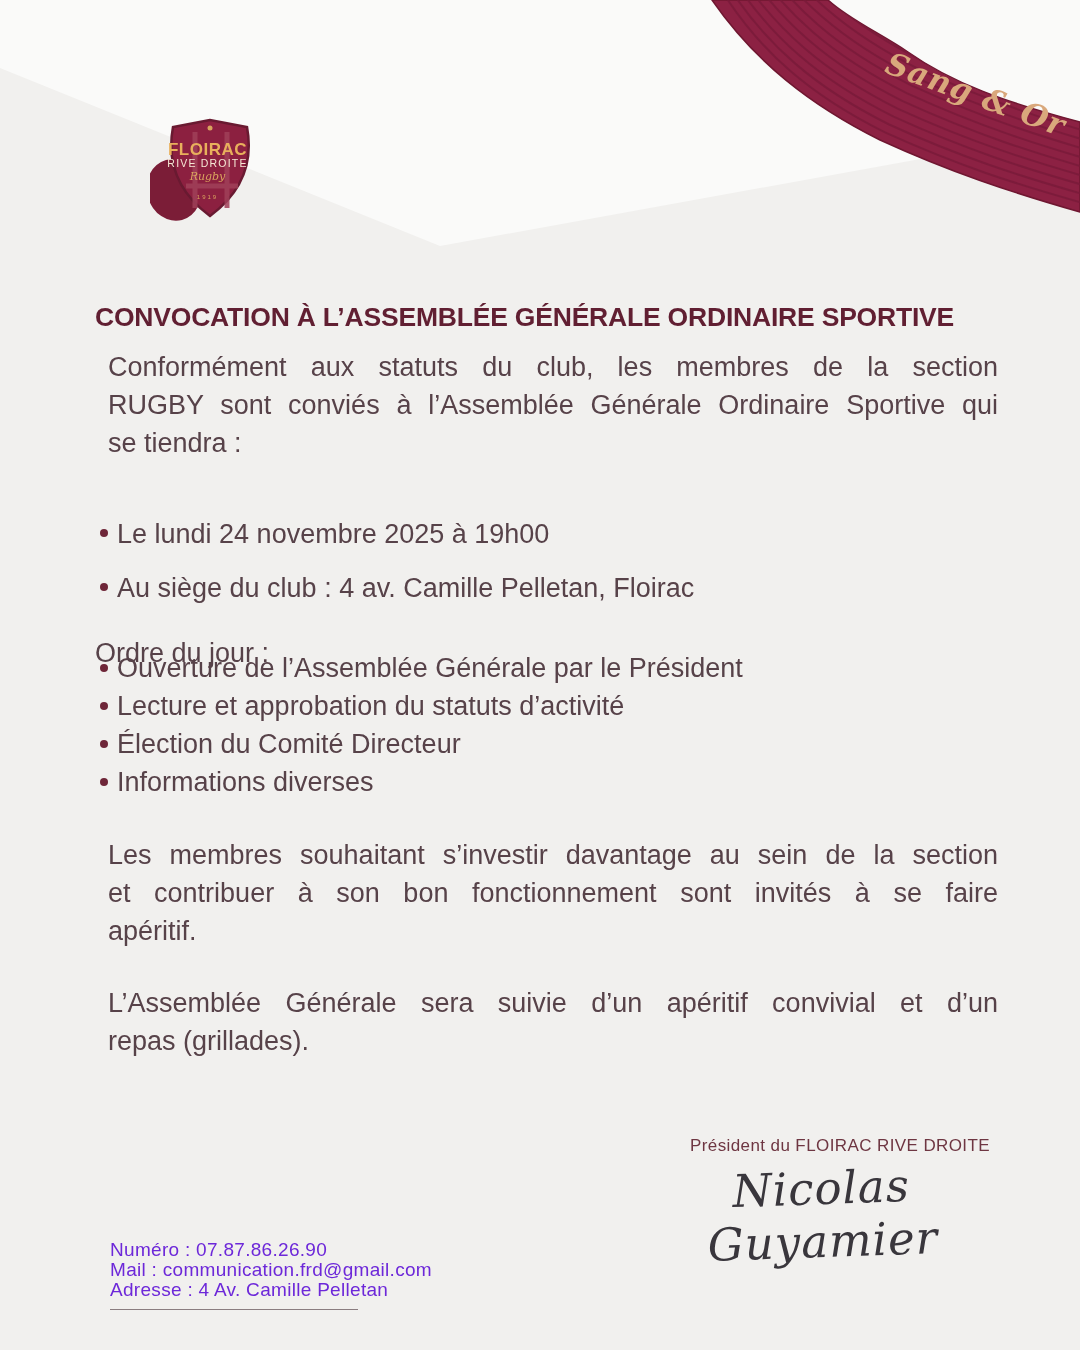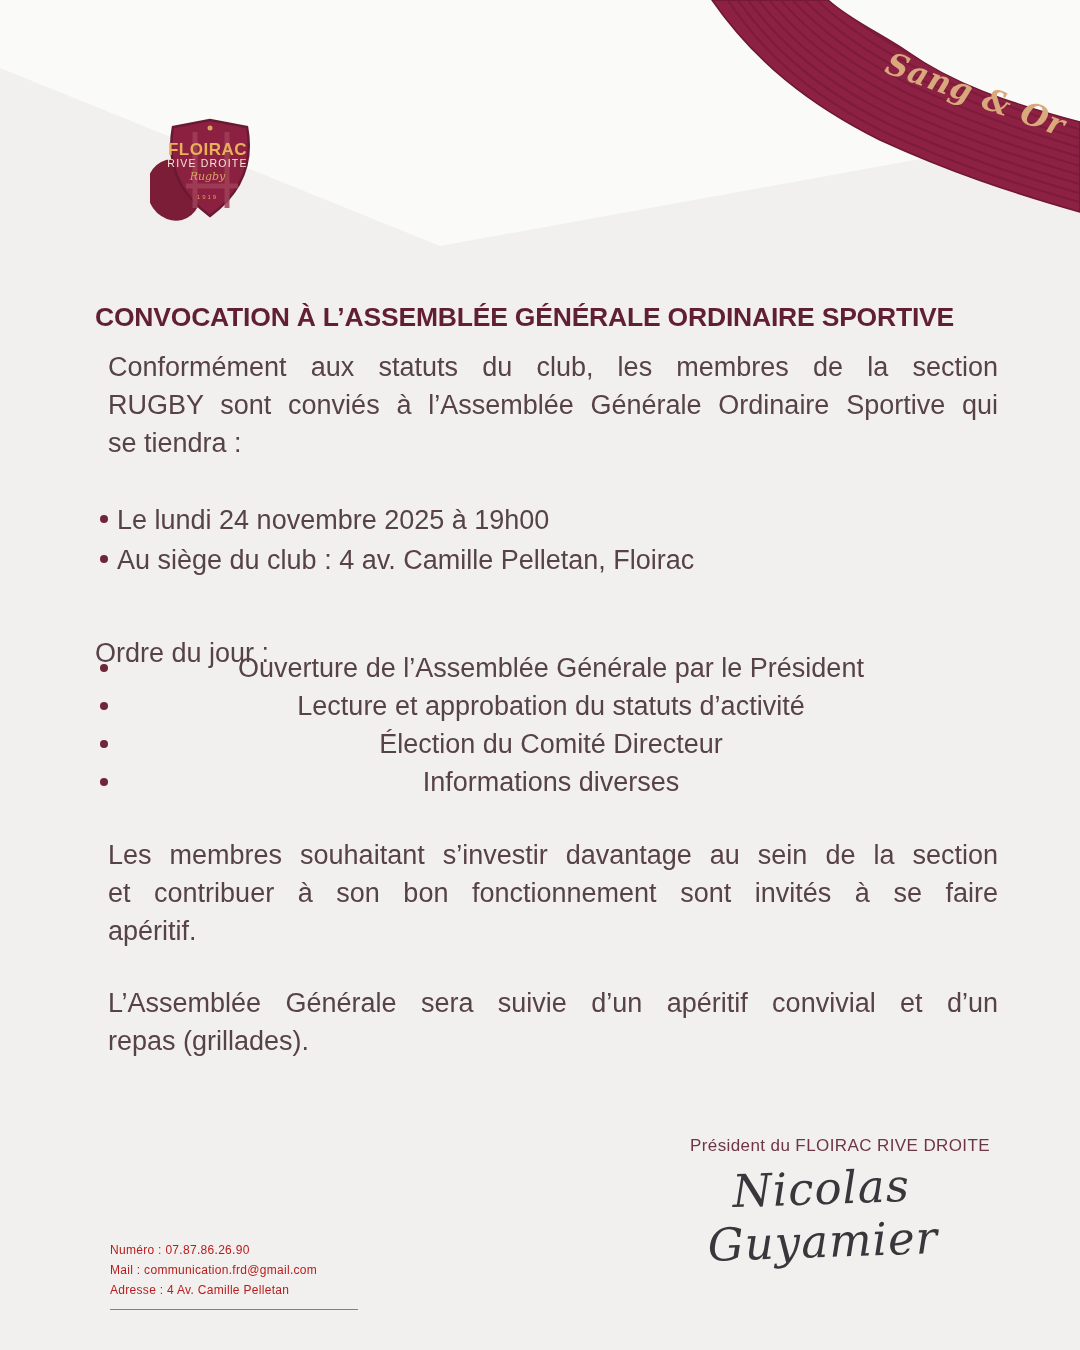--- a/index.html
+++ b/index.html
@@ -44,41 +44,41 @@
   }
   .para{position:absolute;left:95px;width:890px;font-size:27px;line-height:38px;color:#574249;margin-left:13px;}
   .jline{text-align:justify;text-align-last:justify;-moz-text-align-last:justify;}
   .jlast{text-align:left;text-align-last:left;}
   .p-intro{top:348px;}
   .p-involve{top:836px;}
   .p-close{top:984px;}
   ul.blist{position:absolute;left:95px;width:890px;margin:0;padding:0;list-style:none;
     font-size:27px;color:#574249;}
   .list-meeting{top:500px;}
-  .list-meeting li{line-height:40px;}
+  .list-meeting li{line-height:40px;margin-top:14px;}
   .list-agenda{top:649px;}
-  .list-agenda li{line-height:38px;text-align:center;}
+  .list-agenda li{line-height:38px;}
   ul.blist li{position:relative;padding-left:22px;}
   ul.blist li::before{
     content:"";position:absolute;left:5px;top:15px;width:8px;height:8px;
     border-radius:50%;background:#6e2638;
   }
   .agenda-label{position:absolute;left:95px;top:638px;font-size:27px;color:#574249;}
   .sig-role{
     position:absolute;left:520px;top:1136px;width:470px;text-align:right;
     font-size:17px;letter-spacing:.4px;color:#6e3642;
   }
   .sig-name{
     position:absolute;left:622px;top:1162px;width:400px;text-align:center;
     font-family:"DejaVu Serif","Liberation Serif",serif;font-style:italic;
     font-size:45px;letter-spacing:1px;color:#39363c;transform:rotate(-2deg);
   }
   .contact{
-    position:absolute;left:110px;top:1240px;font-size:12px;line-height:20px;
-    letter-spacing:.3px;color:#b91c1c;
+    position:absolute;left:110px;top:1240px;font-size:19px;line-height:20px;
+    letter-spacing:.3px;color:#6d28d9;
   }
   .contact-rule{width:248px;height:0;border-bottom:1px solid #8a7d80;margin-top:9px;}
 </style>
 </head>
 <body>
 
 <div class="page">
 
   <div class="flap"></div>
 

